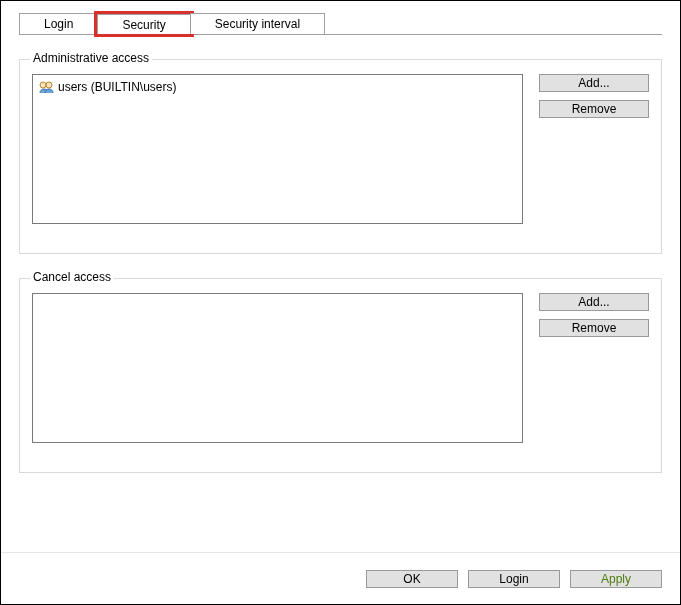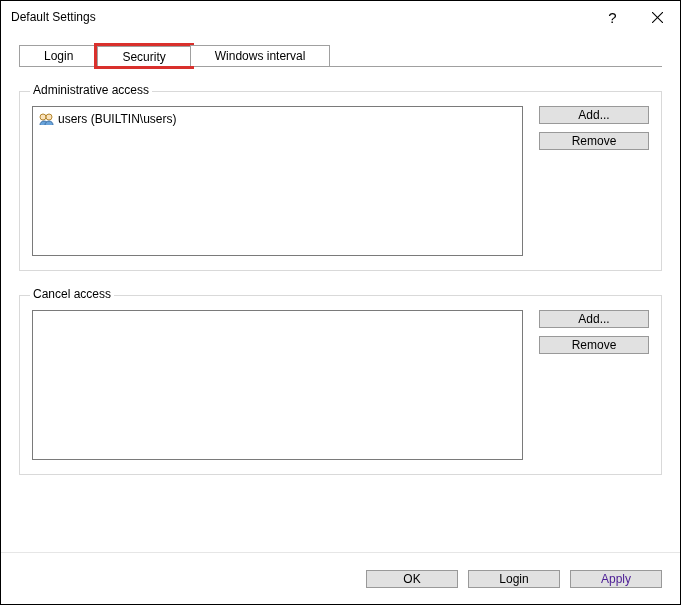--- a/index.html
+++ b/index.html
@@ -9,56 +9,43 @@
 .titlebar-title { font-size: 12px; color: #000; }
 .titlebar-spacer { flex: 1; }
 .titlebar-btn { width: 45px; height: 32px; display: flex; align-items: center; justify-content: center; color: #000; }
 .content { flex: 1; padding: 12px 18px 6px 18px; }
 .tabs { display: flex; align-items: flex-end; }
 .tab { padding: 3px 24px; border: 1px solid #a0a0a0; border-bottom: none; background: #fff; margin-right: -1px; position: relative; z-index: 2; top: 1px; }
 .tab.inactive { top: 0; }
 .tab-highlight { position: relative; }
 .tab-highlight::after { content: ""; position: absolute; left: -4px; top: -4px; right: -4px; bottom: -2px; border: 3px solid #d9302c; pointer-events: none; }
 .tabline { border-top: 1px solid #a0a0a0; margin-top: 0; }
-.group { border: 1px solid #d9d9d9; margin-top: 24px; padding: 14px 12px 14px 12px; position: relative; }
+.group { border: 1px solid #d9d9d9; margin-top: 24px; padding: 14px 12px 29px 12px; position: relative; }
 .group-title { position: absolute; top: -9px; left: 10px; background: #fff; padding: 0 3px; color: #000; }
 .group-desc { color: #000; margin-bottom: 8px; line-height: 1.35; }
 .group-body { display: flex; gap: 16px; }
 .listbox { flex: 1; height: 150px; border: 1px solid #7a7a7a; background: #fff; overflow: auto; padding: 2px; }
 .list-item { display: flex; align-items: center; gap: 4px; padding: 2px 3px; }
 .btn-col { width: 110px; display: flex; flex-direction: column; gap: 8px; }
 .btn { height: 18px; border: 1px solid #999; background: #e1e1e1; width: 100%; display: flex; align-items: center; justify-content: center; cursor: default; }
 .footer { height: 52px; display: flex; align-items: center; justify-content: flex-end; gap: 10px; padding: 0 18px; border-top: 1px solid #e6e6e6; }
 .footer .btn { width: 92px; }
-.btn.disabled { color: #4c1d95; }
+.btn.disabled { color: #4d7c0f; }
 svg { display: block; }
 </style>
 </head>
 <body>
 
 <div class="window">
-  <div class="titlebar">
-    <span class="titlebar-title">Default Settings</span>
-    <span class="titlebar-spacer"></span>
-    <div class="titlebar-btn">
-      <span style="font-size:15px;">?</span>
-    </div>
-    <div class="titlebar-btn">
-      <svg width="11" height="11" viewBox="0 0 10 10">
-          <line x1="0" y1="0" x2="10" y2="10" stroke="#000" stroke-width="1"></line>
-          <line x1="10" y1="0" x2="0" y2="10" stroke="#000" stroke-width="1"></line>
-        </svg>
-    </div>
-  </div>
 
   <div class="content">
     <div class="tabs">
       <div class="tab inactive"><span>Login</span></div>
       <div class="tab tab-highlight"><span>Security</span></div>
-      <div class="tab inactive"><span>Windows interval</span></div>
+      <div class="tab inactive"><span>Security interval</span></div>
     </div>
     <div class="tabline"></div>
 
     <div class="group">
       <span class="group-title">Administrative access</span>
       <div class="group-body">
         <div class="listbox">
           <div class="list-item">
             <svg width="16" height="16" viewBox="0 0 16 16">
               <circle cx="5" cy="6" r="3" fill="#fae3bd" stroke="#b58730"></circle>

